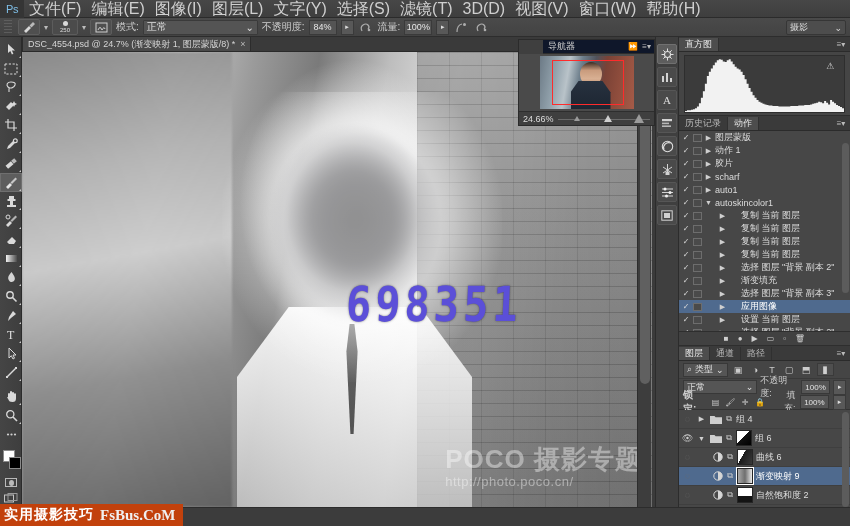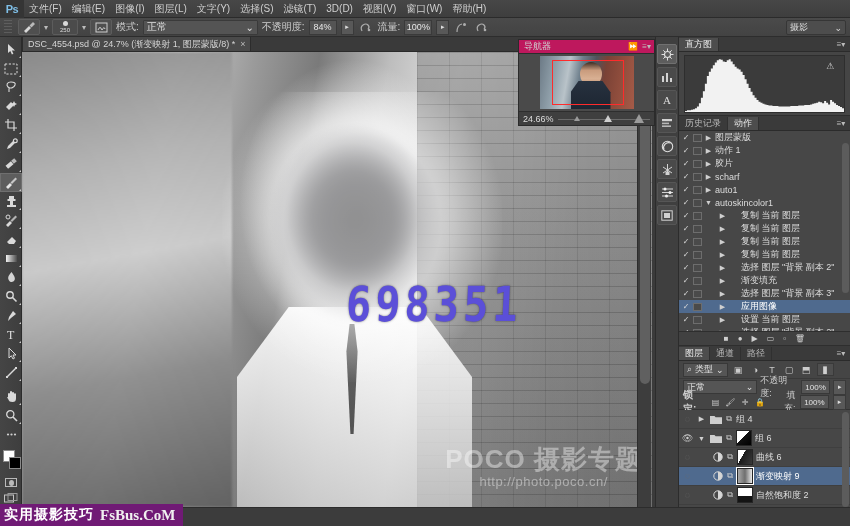--- a/index.html
+++ b/index.html
@@ -16,25 +16,25 @@
 
   
   .menubar {
     position:absolute; left:0; top:0; width:850px; height:18px;
     background: linear-gradient(#474747,#3e3e3e);
     border-bottom:1px solid #2b2b2b;
     display:flex; align-items:center;
   }
   .ps-logo {
     width:24px; height:18px; display:flex; align-items:center; justify-content:center;
-    color:#7fbfe8; font-weight:bold; font-size:11px; letter-spacing:-0.5px;
+    color:#7fbfe8; font-weight:normal; font-size:11px; letter-spacing:-0.5px;
     background:#353535;
   }
   .menu-item {
-    padding:0 5px; height:18px; line-height:18px; font-size:10px; color:#cfcfcf;
+    padding:0 5px; height:18px; line-height:18px; font-size:16px; color:#cfcfcf;
     white-space:nowrap; cursor:default;
   }
 
   
   .optionsbar {
     position:absolute; left:0; top:18px; width:850px; height:19px;
     background: linear-gradient(#4a4a4a,#434343);
     border-bottom:1px solid #2d2d2d;
     display:flex; align-items:center; gap:4px; padding-left:4px;
   }
@@ -163,21 +163,21 @@
   }
   .overlay-digits {
     position:absolute; left:324px; top:228px;
     font-family: "DejaVu Sans Mono","Liberation Mono",monospace;
     font-size:42px; letter-spacing:4px; color:#5b4fd8;
     text-shadow:0 0 2px rgba(0,0,0,.5);
     transform: scaleY(1.15) skewX(-3deg);
     font-weight:600;
   }
   .poco-wm {
-    position:absolute; right:10px; bottom:18px; text-align:center; pointer-events:none;
+    position:absolute; right:10px; bottom:18px; text-align:left; pointer-events:none;
   }
   .poco-wm .l1 {
     font-size:26px; font-weight:bold; color:rgba(255,255,255,0.40);
     letter-spacing:1px; line-height:1;
   }
   .poco-wm .l2 {
     font-size:13px; color:rgba(255,255,255,0.42); letter-spacing:.5px; margin-top:2px;
   }
 
   
@@ -192,21 +192,21 @@
   }
   .hthumb { position:absolute; left:2px; top:2px; width:270px; height:9px; background:#6a6a6a; border-radius:4px;}
 
   
   .statusbar {
     position:absolute; left:0; top:507px; width:850px; height:19px;
     background:#3c3c3c; border-top:1px solid #2c2c2c;
     display:flex; align-items:center;
   }
   .watermark-box {
-    position:absolute; left:0; bottom:0; height:22px; background:#701a75;
+    position:absolute; left:0; bottom:0; height:22px; background:#c2410c;
     display:flex; align-items:center; padding:0 8px 0 4px; gap:6px; z-index:40;
   }
   .wm-cn { font-size:14px; font-weight:bold; color:#ffffff; letter-spacing:1px;}
   .wm-en { font-size:15px; font-weight:bold; color:#f0f0f0; font-family:"Liberation Serif",serif;}
 
   
   .rail {
     position:absolute; left:655px; top:37px; width:24px; height:470px;
     background:#3f3f3f; border-left:1px solid #2c2c2c; border-right:1px solid #2c2c2c;
     padding-top:4px;
@@ -234,22 +234,22 @@
   .panel-menu {
     position:absolute; right:3px; top:3px; width:12px;height:9px;
     display:flex;align-items:center;justify-content:center; color:#bbb; font-size:8px;
   }
 
   
   .nav-panel {
     position:absolute; left:518px; top:39px; width:137px; height:87px;
     background:#3f3f3f; border:1px solid #2b2b2b; z-index:20;
   }
-  .nav-header { height:14px; background:#be185d; display:flex;align-items:center;
-    padding-left:5px; font-size:9px; color:#cfcfcf; border-bottom:1px solid #2c2c2c; position:relative;}
+  .nav-header { height:14px; background:#0f172a; display:flex;align-items:center;
+    padding-left:5px; font-size:9px; color:#cfcfcf; border-bottom:1px solid #2c2c2c; position:relative;margin-left:24px;}
   .nav-header .ctrls { position:absolute; right:3px; top:2px; display:flex; gap:4px; color:#bbb; font-size:8px;}
   .nav-thumbwrap { position:relative; height:57px; background:#4a4a4a; display:flex;align-items:center;justify-content:center;}
   .nav-thumb {
     width:94px;height:53px;position:relative;
     background:
       linear-gradient(100deg,#6c7a86 0%,#93a3ad 18%,#b9c3c9 30%,#6d7e8b 42%,#50535c 55%,#7a4236 66%,#8d4c3c 80%,#a55b48 100%);
     overflow:hidden;
   }
   .nav-face { position:absolute; left:40px; top:6px; width:22px;height:24px; border-radius:50%;
     background:linear-gradient(180deg,#3a2b22 0%,#c99b7d 35%,#d9b093 70%,#b98a6c 100%);}

